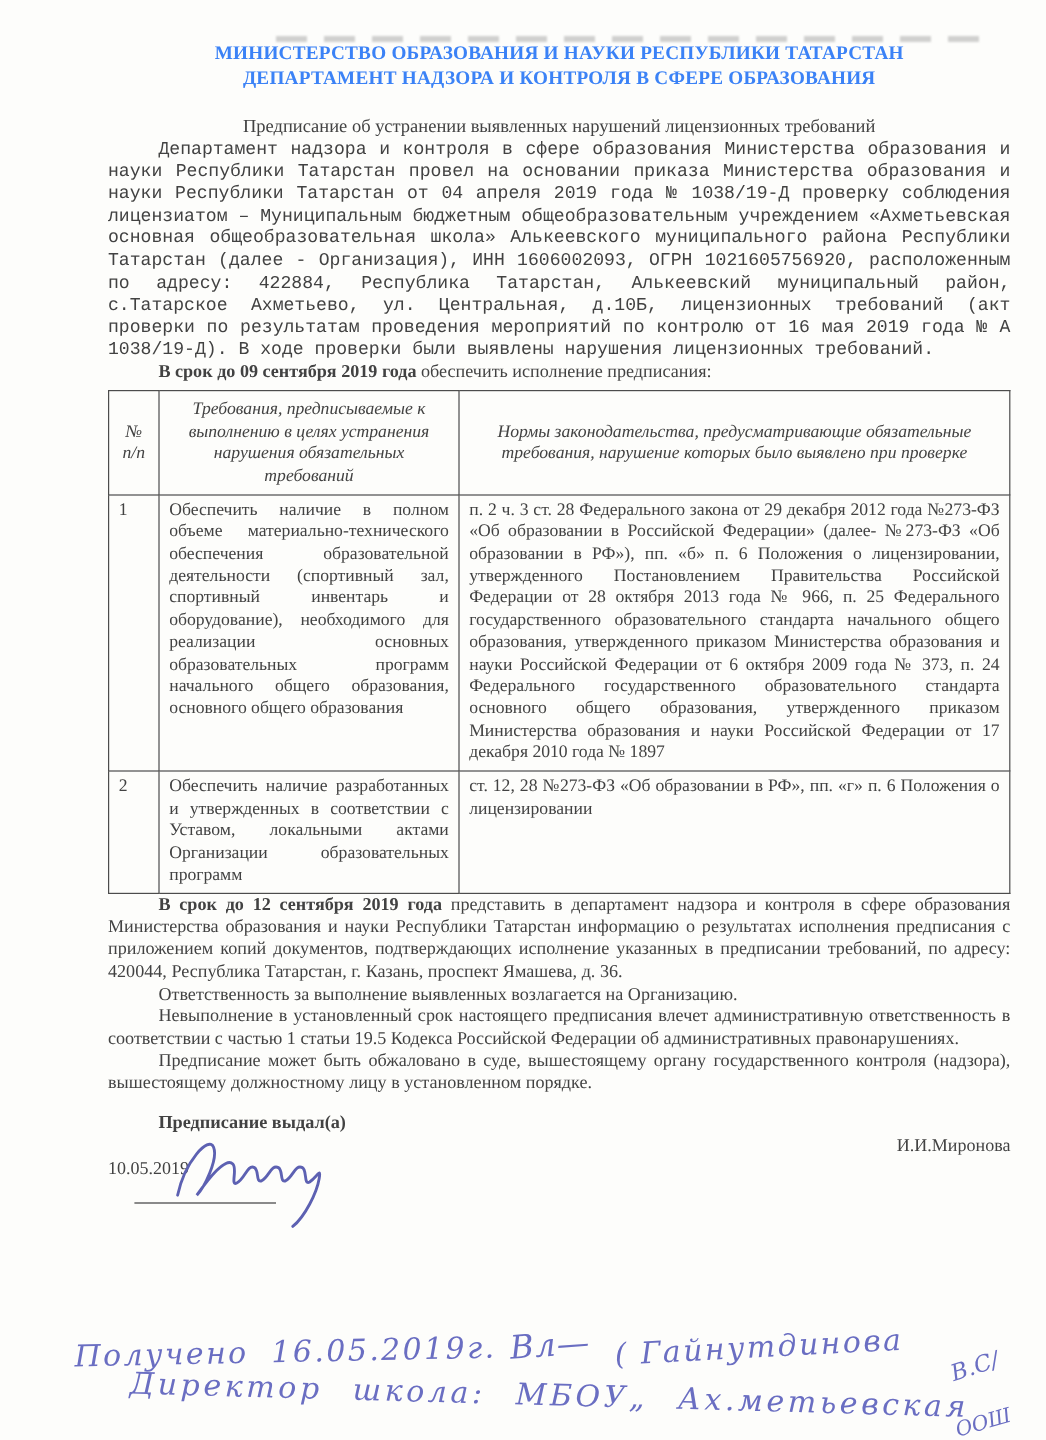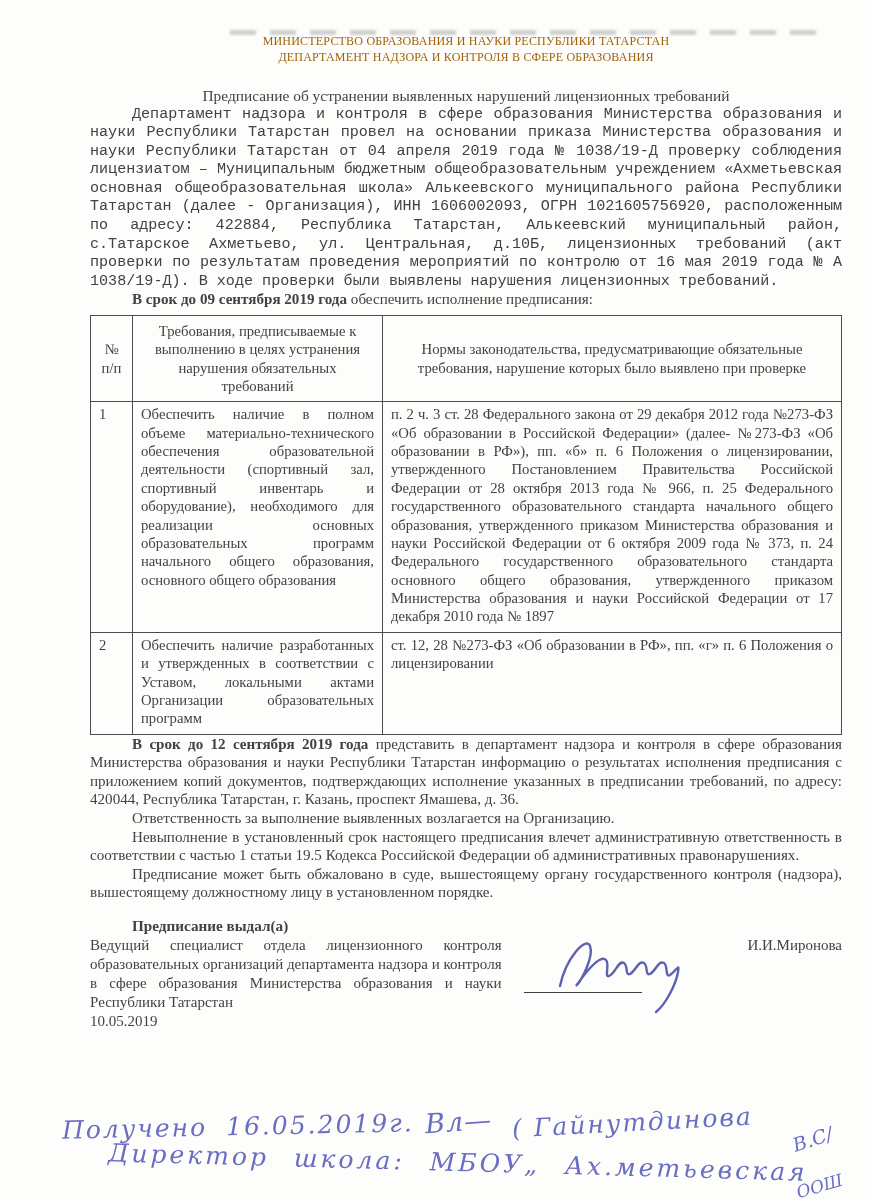--- a/index.html
+++ b/index.html
@@ -12,34 +12,34 @@
     overflow:hidden;
   }
   .page { position:absolute; inset:0; padding:34px 30px 0 90px; box-sizing:border-box; }
 
   .scan-artifact {
     position:absolute; top:30px; left:230px; width:600px; height:5px;
     background:repeating-linear-gradient(90deg,#9a9a9a 0 26px, transparent 26px 40px);
     opacity:.45; filter:blur(1px);
   }
 
-  .doc-header { text-align:center; font-weight:normal; font-size:12px; line-height:1.32; color:#a16207; letter-spacing:.2px; }
+  .doc-header { text-align:center; font-weight:bold; font-size:16px; line-height:1.32; color:#3b82f6; letter-spacing:.2px; }
   .subtitle  { text-align:center; margin-top:21px; font-size:15.4px; }
   .dateline  { display:flex; justify-content:space-between; margin-top:23px; font-size:15.4px; }
 
   p.body { text-align:justify; text-indent:42px; font-size:15.1px; line-height:1.23; margin:0; }
   .intro { margin-top:17px;font-family:Liberation Mono, monospace; }
   .deadline { margin-top:9px; }
 
   table.viol {
     border-collapse:collapse; width:100%; margin-top:6px;
     font-size:14.7px; line-height:1.25; color:#424242;
   }
   table.viol th, table.viol td { border:1.6px solid #4c4c4c; vertical-align:top; }
-  table.viol th { font-weight:normal; text-align:center; vertical-align:middle; padding:6px 10px; }
+  table.viol th { font-weight:normal; text-align:center; vertical-align:middle; padding:6px 10px;font-style:italic; }
   table.viol td { padding:3px 8px 6px; text-align:justify; }
   td.num, th.num { text-align:center; }
   col.c1 { width:42px; } col.c2 { width:250px; }
 
   .after-table { margin-top:14px; }
 
   .sign-label { font-weight:bold; font-size:15.2px; margin:15px 0 1px 42px; }
   .sign-row { display:flex; font-size:15px; line-height:1.27; }
   .sign-pos { width:432px; text-align:justify; }
   .sign-mid { width:235px; margin-left:22px; position:relative; }
@@ -106,21 +106,20 @@
   </table>
 
   <p class="body after-table"><b>В срок до 12 сентября 2019 года</b><span> представить в департамент надзора и контроля в сфере образования Министерства образования и науки Республики Татарстан информацию о результатах исполнения предписания с приложением копий документов, подтверждающих исполнение указанных в предписании требований, по адресу: 420044, Республика Татарстан, г. Казань, проспект Ямашева, д. 36.</span></p>
 
   <p class="body">Ответственность за выполнение выявленных возлагается на Организацию.</p>
   <p class="body">Невыполнение в установленный срок настоящего предписания влечет административную ответственность в соответствии с частью 1 статьи 19.5 Кодекса Российской Федерации об административных правонарушениях.</p>
   <p class="body">Предписание может быть обжаловано в суде, вышестоящему органу государственного контроля (надзора), вышестоящему должностному лицу в установленном порядке.</p>
 
   <div class="sign-label">Предписание выдал(а)</div>
   <div class="sign-row">
-    <div class="sign-pos">Ведущий специалист отдела лицензионного контроля образовательных организаций департамента надзора и контроля в сфере образования Министерства образования и науки Республики Татарстан</div>
     <div class="sign-mid">
       <div class="sig-underline"></div>
       <svg class="sig-svg" width="170" height="90" viewBox="0 0 170 90">
         <path d="M8 58 C14 30 34 8 38 18 C42 28 30 52 24 58 C34 44 48 26 54 32 C58 36 52 50 57 48 C64 45 66 32 72 35 C76 37 73 48 78 46 C84 43 86 32 92 35 C96 37 93 48 98 46 C104 43 106 32 112 35 C116 37 113 50 118 47 C124 43 128 34 126 44 C124 56 114 76 104 84" fill="none" stroke="#5d61b2" stroke-width="2.4" stroke-linecap="round"></path>
       </svg>
     </div>
     <div class="sign-name">И.И.Миронова</div>
   </div>
   <div class="sign-date">10.05.2019</div>
 </div>

